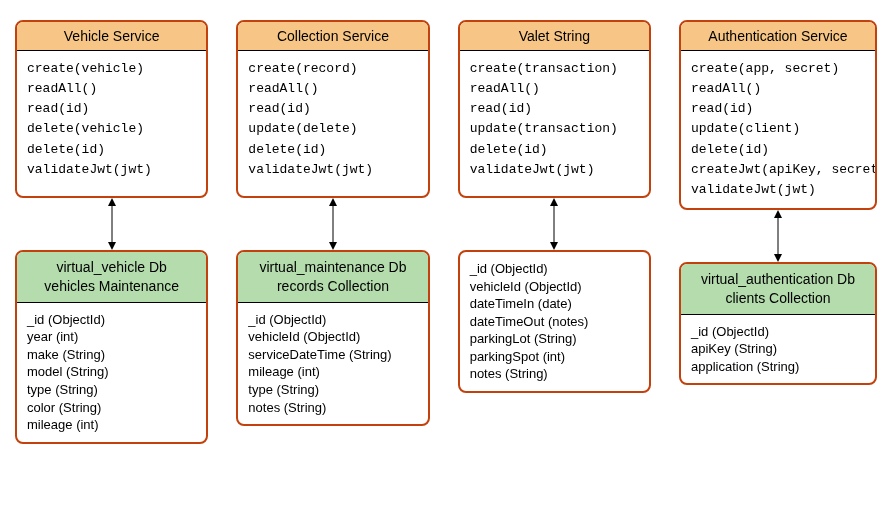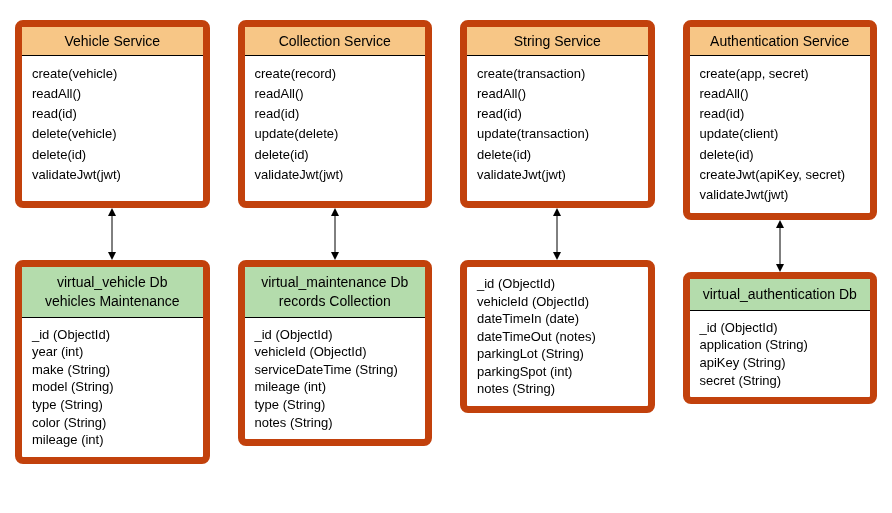--- a/index.html
+++ b/index.html
@@ -15,21 +15,21 @@
     gap: 28px;
     justify-content: flex-start;
   }
   .column {
     display: flex;
     flex-direction: column;
     align-items: center;
     width: 198px;
   }
   .box {
-    border: 7px solid #c2410c;
+    border: 2px solid #c2410c;
     border-radius: 8px;
     overflow: hidden;
     width: 100%;
     background: #fff;
   }
   .box-header {
     padding: 6px 8px;
     text-align: center;
     font-size: 14px;
     border-bottom: 1px solid #000;
@@ -47,20 +47,21 @@
   }
   .box-body .line {
     line-height: 1.55;
     white-space: nowrap;
   }
   .db .box-body .line {
     line-height: 1.35;
   }
   .service .box-body {
     min-height: 145px;
+    font-family: Liberation Mono, monospace;
   }
   .connector {
     height: 52px;
     display: flex;
     align-items: center;
     justify-content: center;
   }
   .connector svg { display: block; }
 </style>
 </head>
@@ -134,21 +135,21 @@
         <div class="line">serviceDateTime (String)</div>
         <div class="line">mileage (int)</div>
         <div class="line">type (String)</div>
         <div class="line">notes (String)</div>
       </div>
     </div>
   </div>
 
   <div class="column">
     <div class="box service">
-      <div class="box-header">String Service</div>
+      <div class="box-header">Valet String</div>
       <div class="box-body">
         <div class="line">create(transaction)</div>
         <div class="line">readAll()</div>
         <div class="line">read(id)</div>
         <div class="line">update(transaction)</div>
         <div class="line">delete(id)</div>
         <div class="line">validateJwt(jwt)</div>
       </div>
     </div>
     <div class="connector">
@@ -187,23 +188,23 @@
     <div class="connector">
       <svg width="14" height="52">
         <line x1="7" y1="6" x2="7" y2="46" stroke="#000" stroke-width="1"></line>
         <polygon points="7,0 3,8 11,8" fill="#000"></polygon>
         <polygon points="7,52 3,44 11,44" fill="#000"></polygon>
       </svg>
     </div>
     <div class="box db">
       <div class="box-header">
         <div>virtual_authentication Db</div>
-      </div>
-      <div class="box-body">
-        <div class="line">_id (ObjectId)</div>
+        <div>clients Collection</div>
+      </div>
+      <div class="box-body">
+        <div class="line">_id (ObjectId)</div>
+        <div class="line">apiKey (String)</div>
         <div class="line">application (String)</div>
-        <div class="line">apiKey (String)</div>
-        <div class="line">secret (String)</div>
       </div>
     </div>
   </div>
 
 </div>
 
 </body></html>

